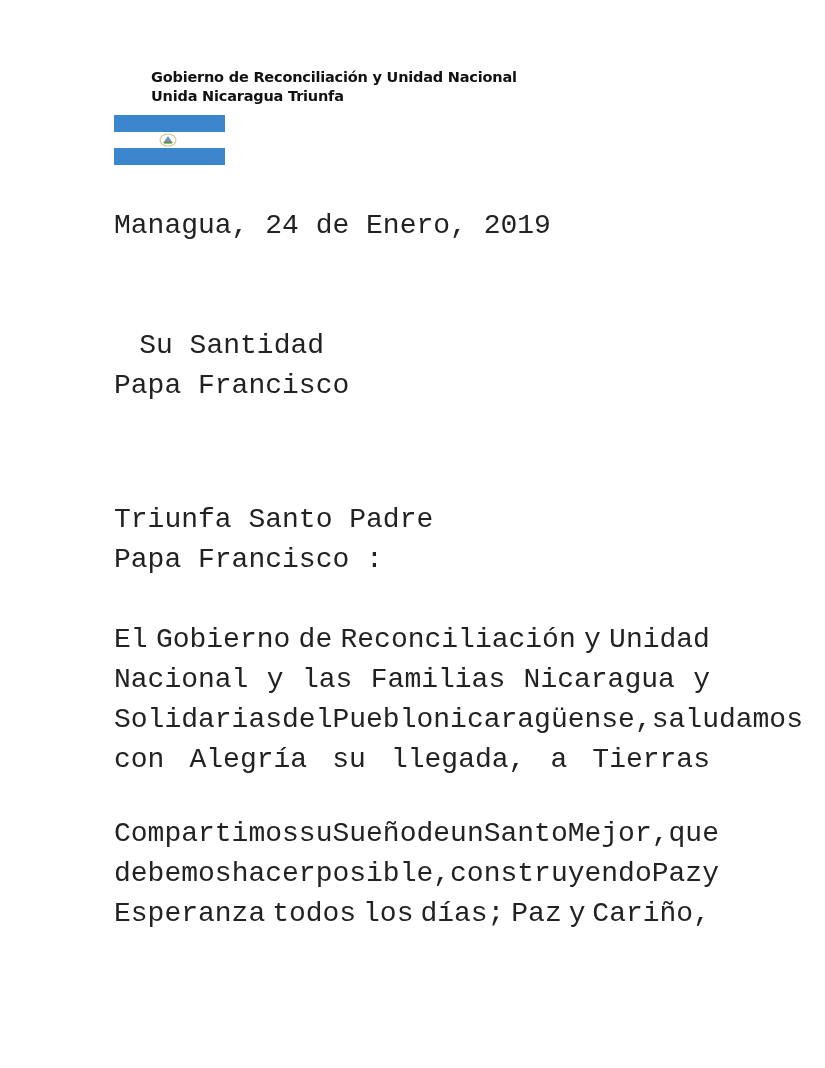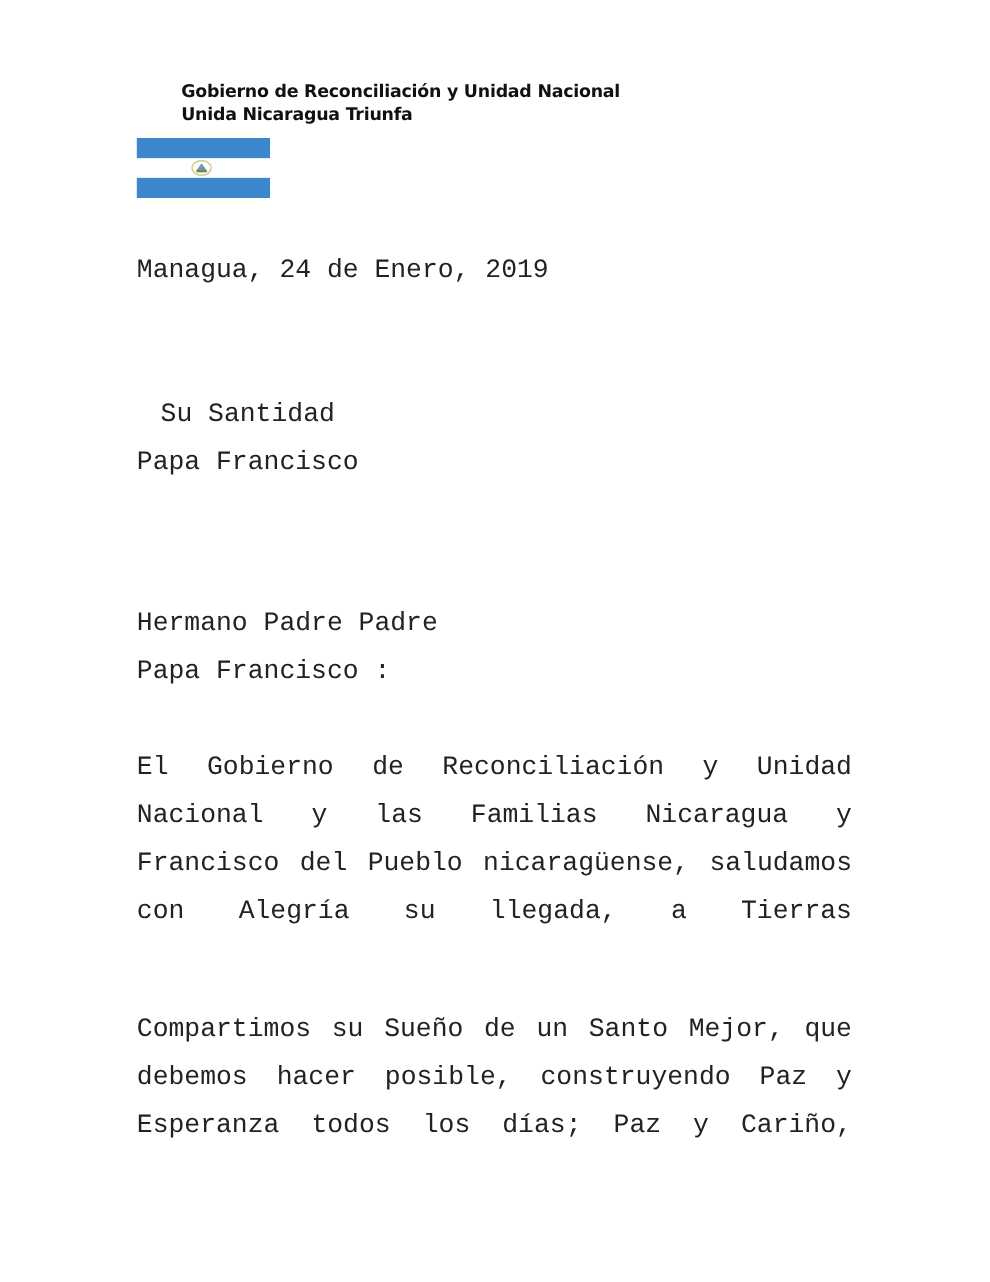--- a/index.html
+++ b/index.html
@@ -3,21 +3,21 @@
 <meta charset="utf-8">
 <style>
   html, body { margin: 0; padding: 0; background: #ffffff; }
   body { width: 825px; height: 1068px; position: relative; overflow: hidden; color: #222; }
   .header { position: absolute; left: 114px; top: 68px; font-family: "DejaVu Sans", sans-serif; font-weight: bold; font-size: 14.5px; line-height: 19px; color: #111; letter-spacing: -0.2px; margin-left: 37px; }
   .flag { position: absolute; left: 114px; top: 115px; width: 111px; height: 50px; }
   .flag .band { height: 16.67px; }
   .flag .blue { background: #3b86cc; }
   .flag .white { background: #ffffff; position: relative; }
   .emblem { position: absolute; left: 45px; top: 1px; width: 18px; height: 14px; }
-  .mono { font-family: "Liberation Mono", monospace; font-size: 22px; color: #222; position: absolute; left: 114px; }
+  .mono { font-family: "Liberation Mono", monospace; font-size: 28px; color: #222; position: absolute; left: 114px; }
   .line { height: 40px; line-height: 40px; white-space: nowrap; }
   .just { width: 596px; display: flex; justify-content: space-between; }
 </style>
 </head>
 <body>
 
 <div class="header">
   <div>Gobierno de Reconciliación y Unidad Nacional</div>
   <div>Unida Nicaragua Triunfa</div>
 </div>
@@ -38,21 +38,21 @@
 <div class="mono" style="top:206px;">
   <div class="line">Managua, 24 de Enero, 2019</div>
 </div>
 
 <div class="mono" style="top:326px;text-align:center;">
   <div class="line">Su Santidad</div>
   <div class="line">Papa Francisco</div>
 </div>
 
 <div class="mono" style="top:500px;">
-  <div class="line">Hermano Padre Padre</div>
+  <div class="line">Triunfa Santo Padre</div>
   <div class="line">Papa Francisco :</div>
 </div>
 
 <div class="mono" style="top:620px;" id="p1">
     <div class="line just">
       <span>El</span>
       <span>Gobierno</span>
       <span>de</span>
       <span>Reconciliación</span>
       <span>y</span>
@@ -60,36 +60,36 @@
     </div>
     <div class="line just">
       <span>Nacional</span>
       <span>y</span>
       <span>las</span>
       <span>Familias</span>
       <span>Nicaragua</span>
       <span>y</span>
     </div>
     <div class="line just">
-      <span>Francisco</span>
+      <span>Solidarias</span>
       <span>del</span>
       <span>Pueblo</span>
       <span>nicaragüense,</span>
       <span>saludamos</span>
     </div>
     <div class="line just">
       <span>con</span>
       <span>Alegría</span>
       <span>su</span>
       <span>llegada,</span>
       <span>a</span>
       <span>Tierras</span>
     </div>
   </div>
-<div class="mono" style="top:838px;" id="p2">
+<div class="mono" style="top:814px;" id="p2">
     <div class="line just">
       <span>Compartimos</span>
       <span>su</span>
       <span>Sueño</span>
       <span>de</span>
       <span>un</span>
       <span>Santo</span>
       <span>Mejor,</span>
       <span>que</span>
     </div>

